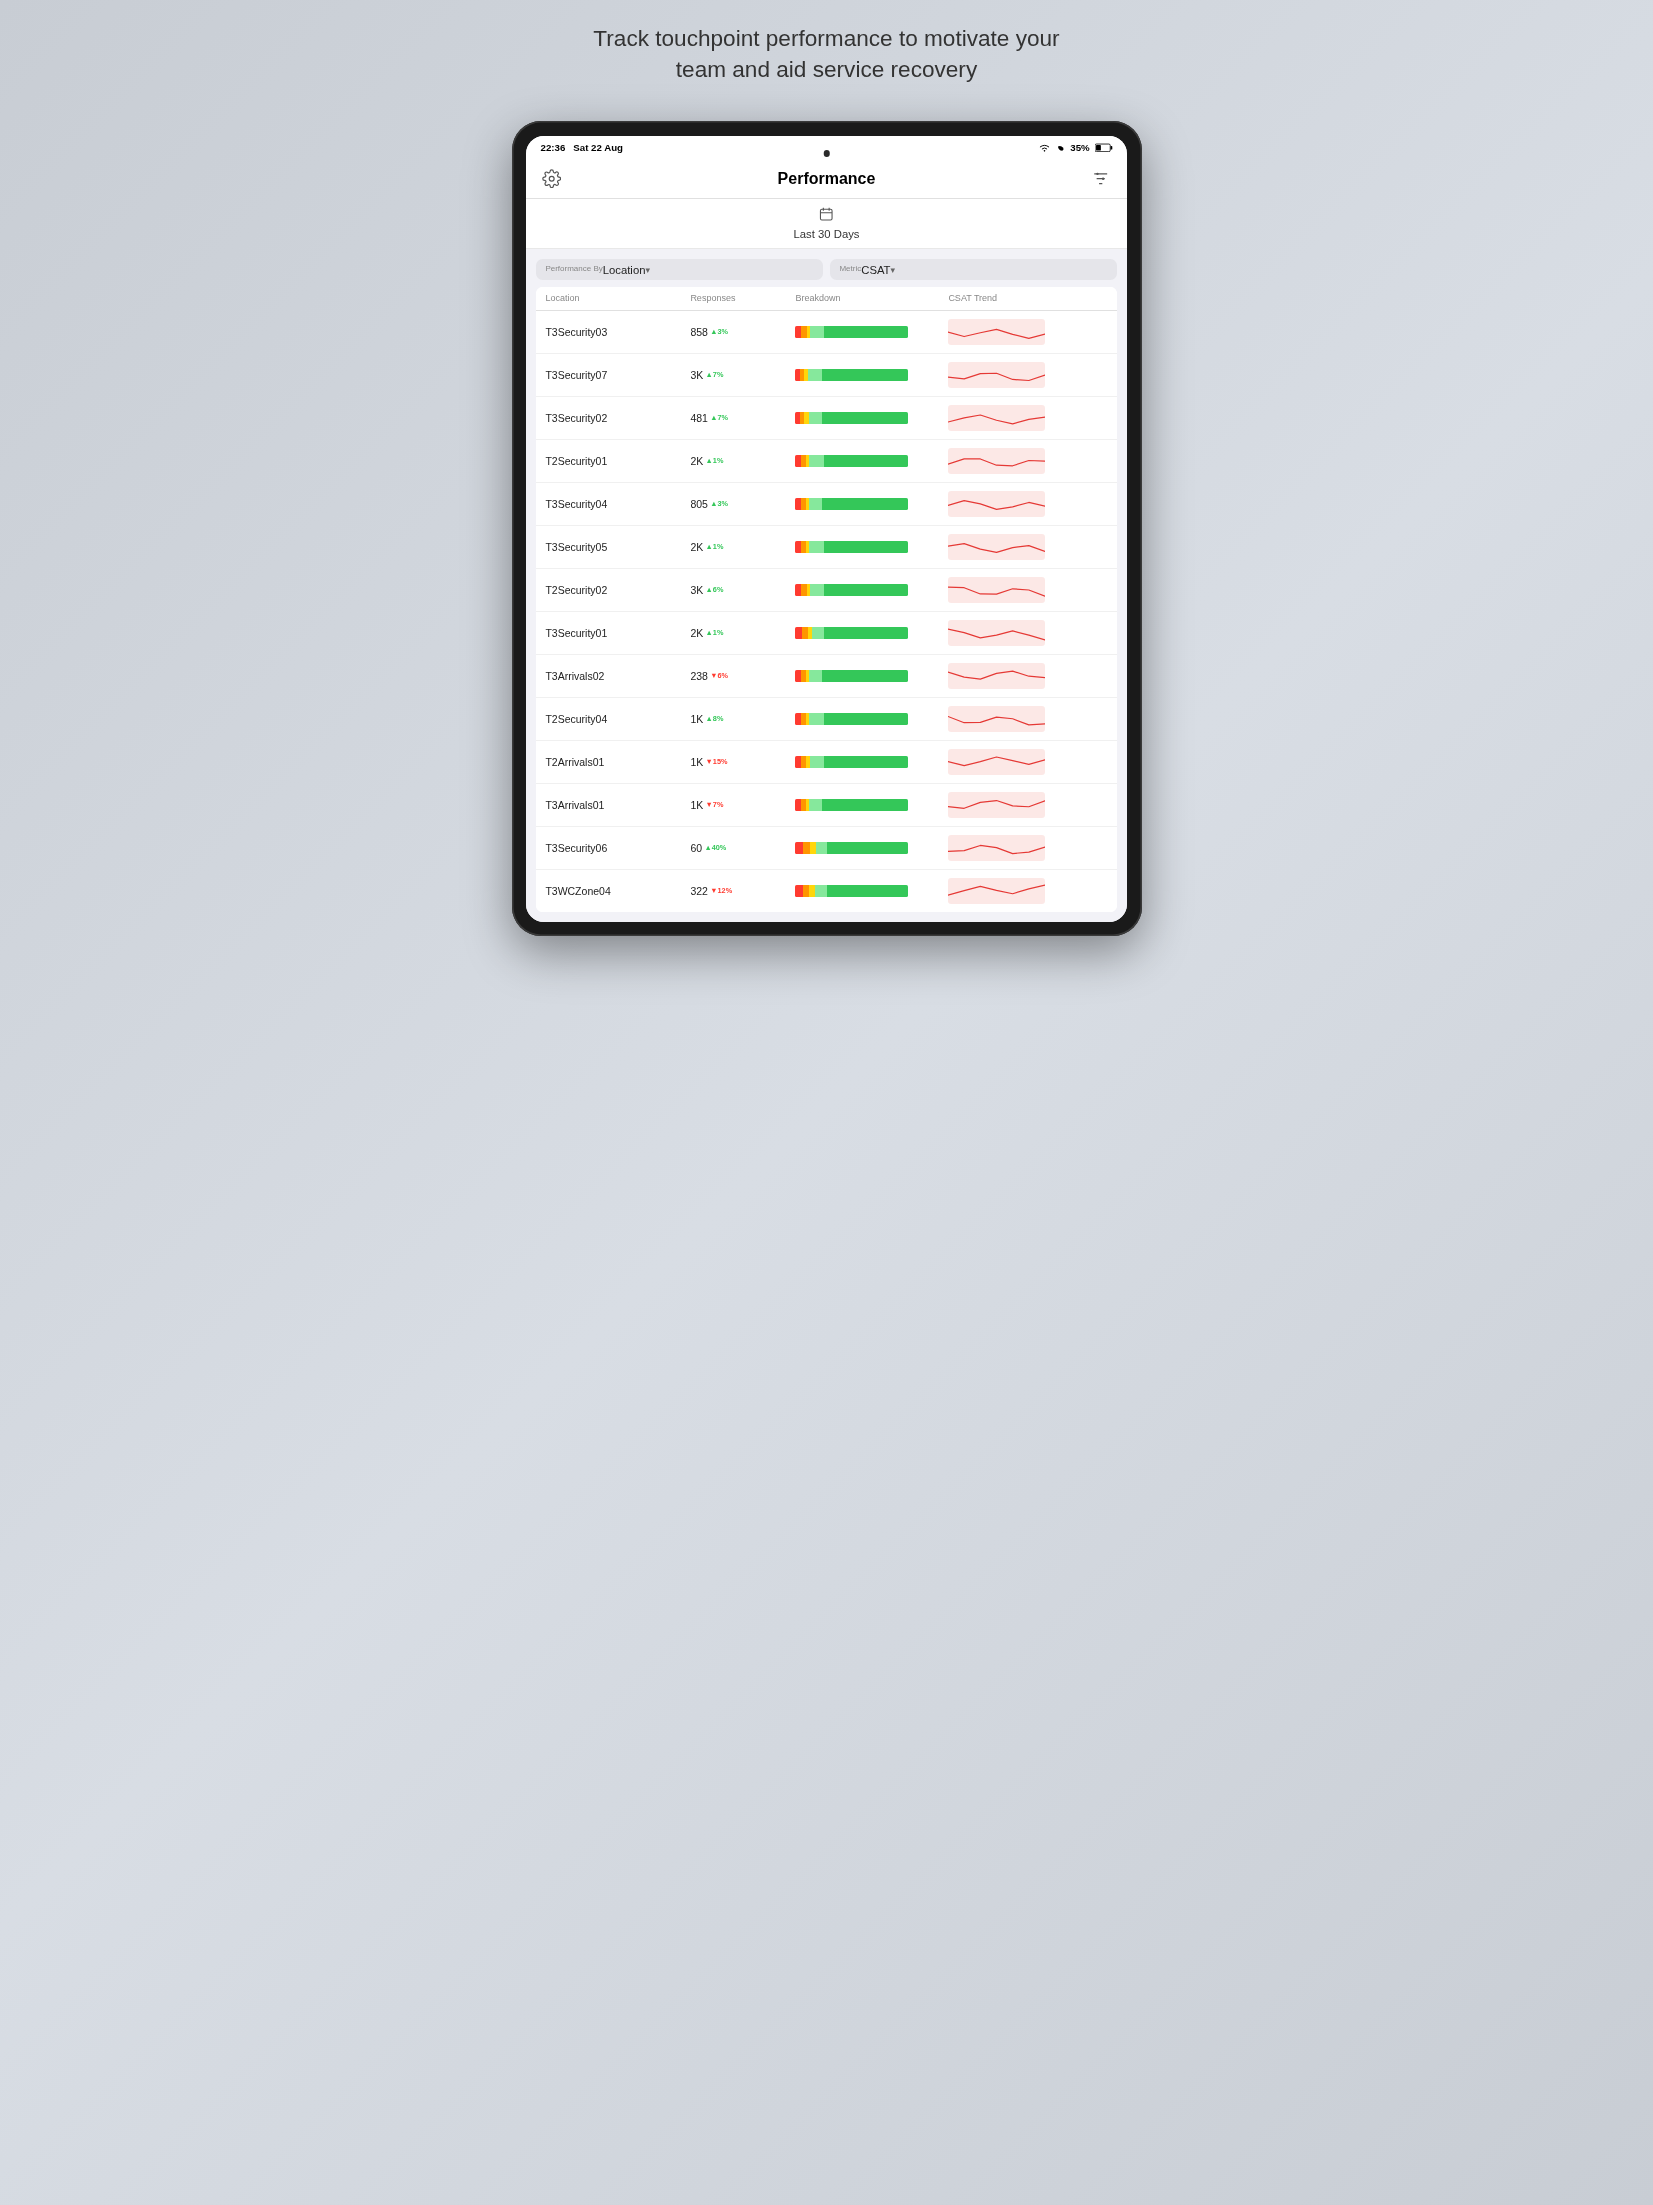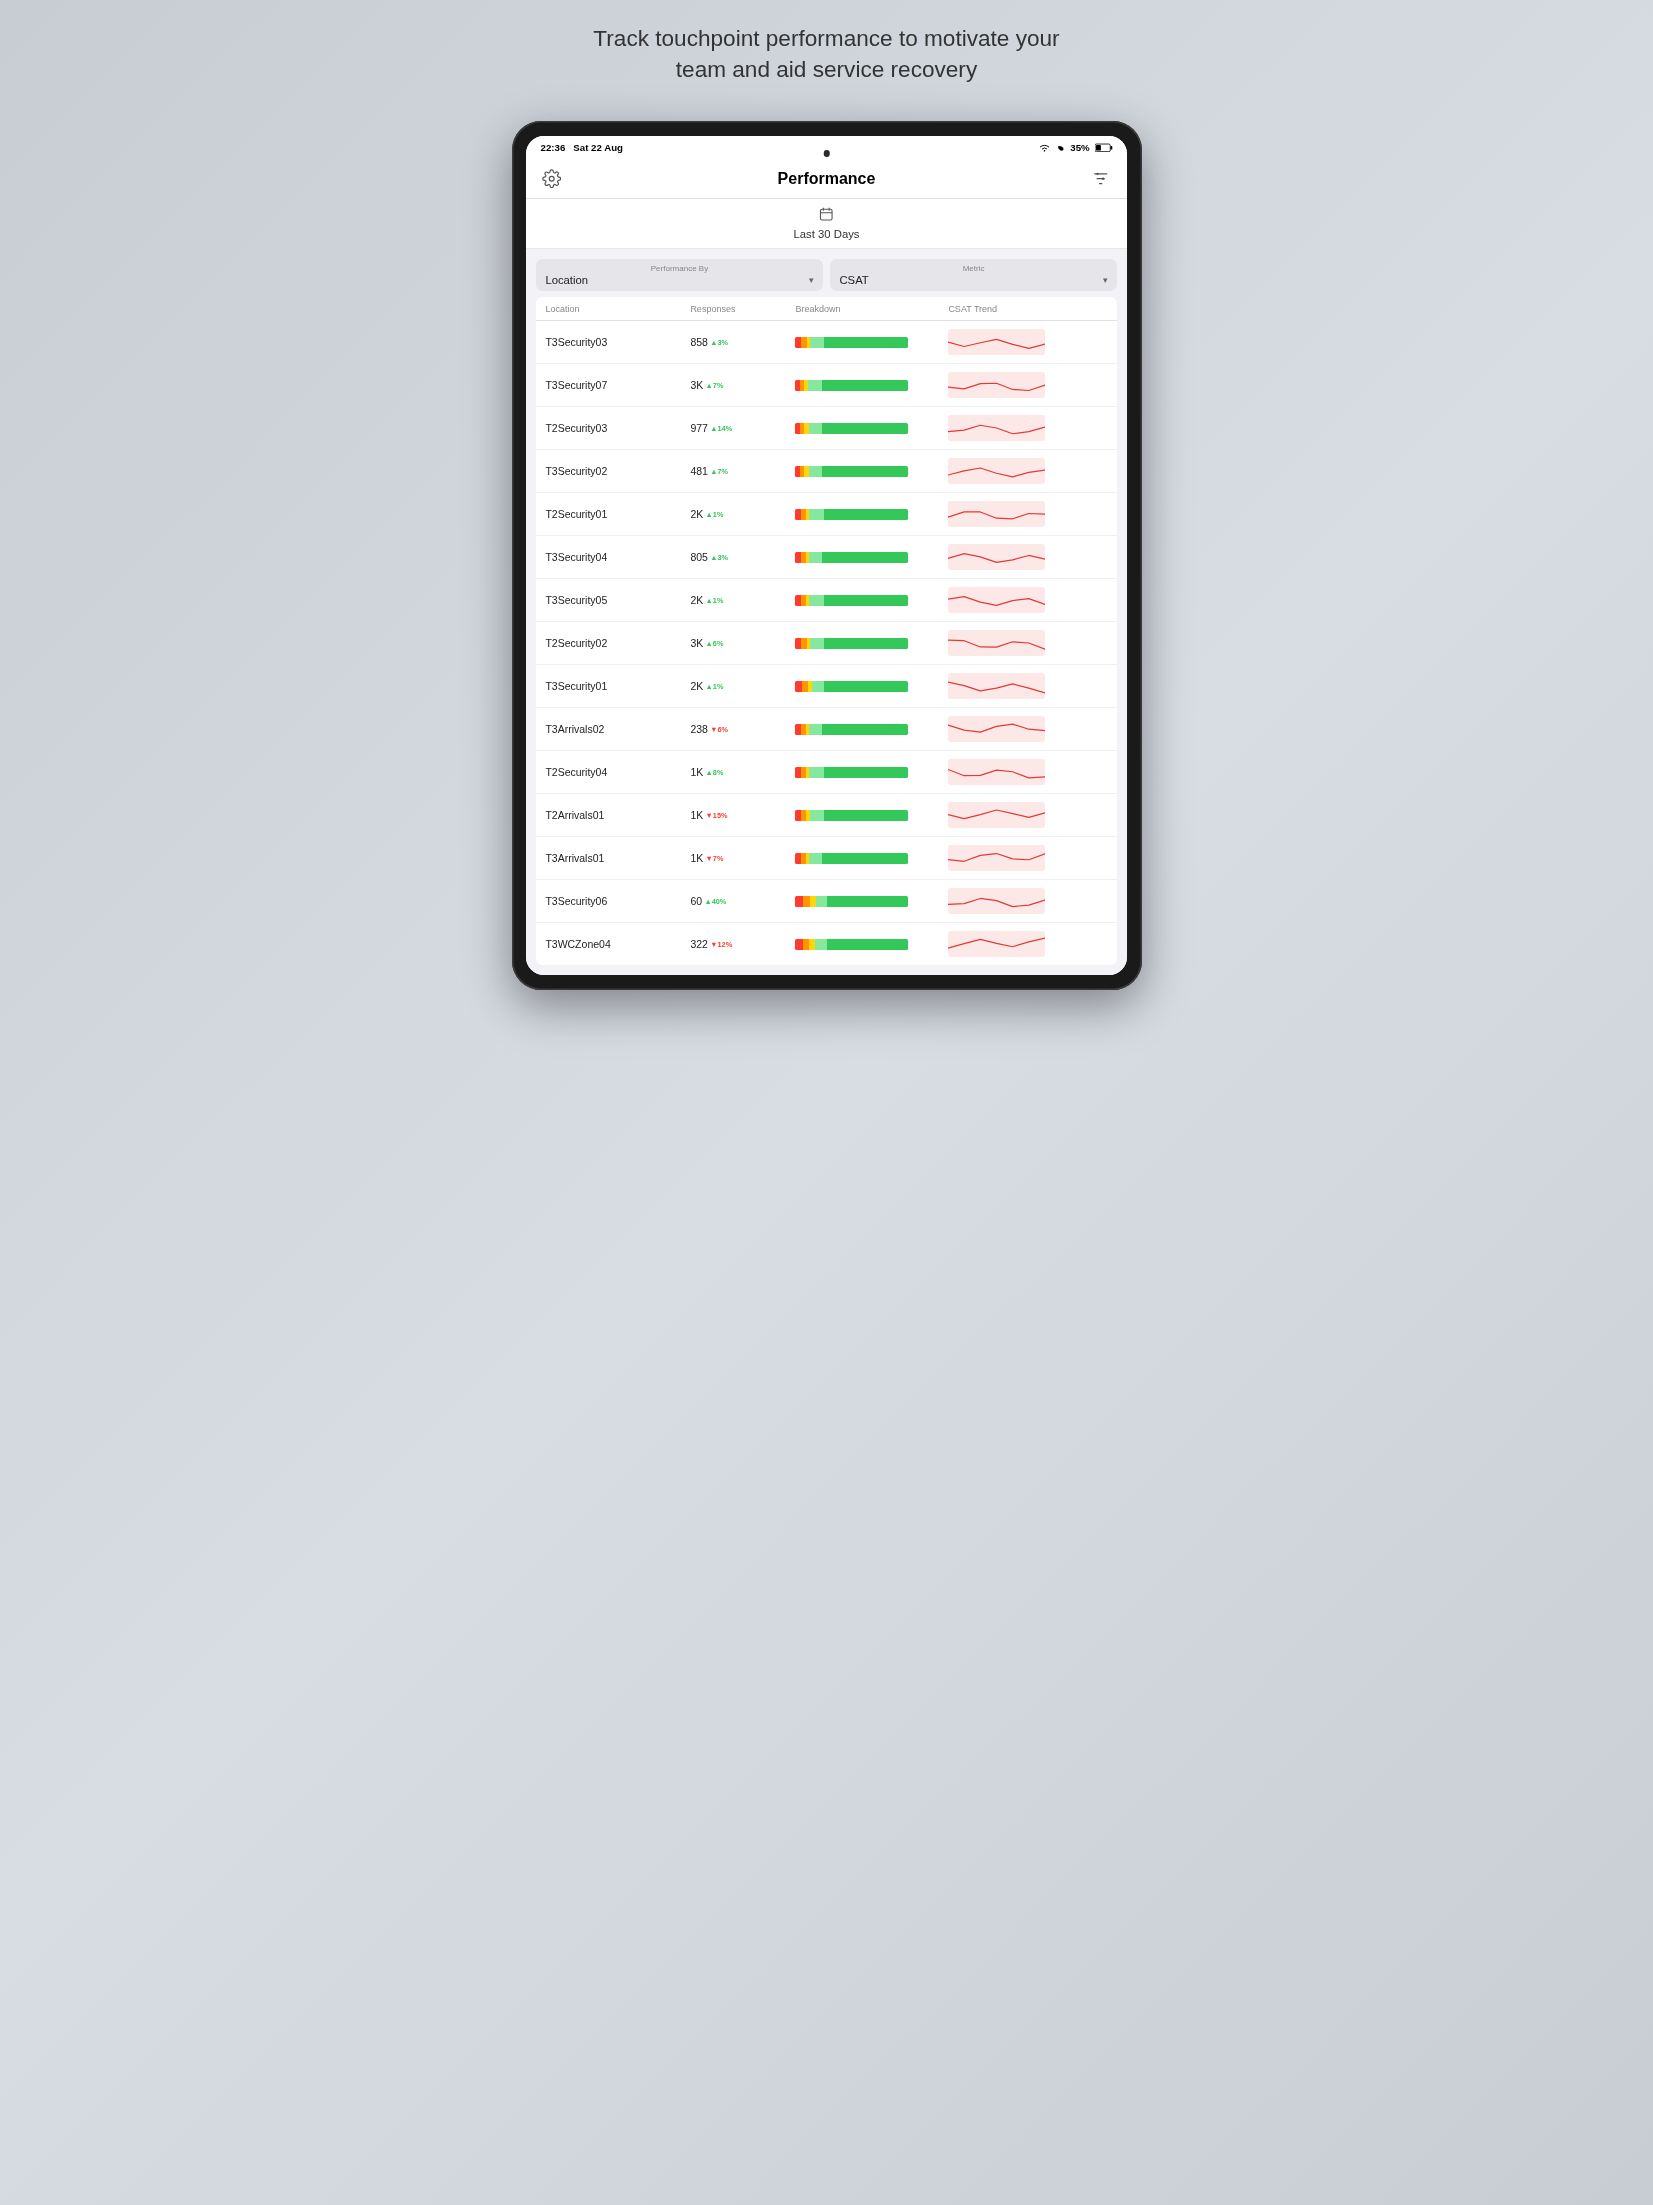--- a/index.html
+++ b/index.html
@@ -99,21 +99,20 @@
       display: flex;
       gap: 6.5px;
       margin-bottom: 6.5px;
     }
     .filter-box {
       background: #e5e5ea;
       border-radius: 6.5px;
       padding: 4.8px 9.7px;
       flex: 1;
       display: flex;
-      flex-direction: column;
       text-align: center;
     }
     .filter-label {
       font-size: 8px;
       color: #888;
       margin-bottom: 1.6px;
     }
     .filter-value-row {
       display: flex;
       justify-content: space-between;
@@ -317,40 +316,20 @@
               </div>
               <div class="csat-trend-cell">
                 <svg width="97" height="26" viewBox="0 0 120 32">
                   <rect width="120" height="32" rx="4" fill="#fce8e6"></rect>
                   <polyline points="0,18.655930989604418 20,20.756917303893417 40,14.301309011356285 60,13.81236348044148 80,21.531565151608277 100,22.80475610659387 120,16.246240726820815" fill="none" stroke="#e53935" stroke-width="1.5" stroke-linecap="round" stroke-linejoin="round"></polyline>
                 </svg>
               </div>
               <span class="cell-csat">90% </span>
             </div>
             <div class="table-row">
-              <span class="cell-location">T2Security03</span>
-              <span class="cell-responses">977 <span class="trend-badge trend-up">▲14%</span></span>
-              <div>
-                <div class="breakdown-bar">
-                  <div style="width: 4%; background: rgb(255, 59, 48);"></div>
-                  <div style="width: 4%; background: rgb(255, 149, 0);"></div>
-                  <div style="width: 4%; background: rgb(255, 214, 10);"></div>
-                  <div style="width: 12%; background: rgb(134, 232, 156);"></div>
-                  <div style="width: 76%; background: rgb(52, 199, 89);"></div>
-                </div>
-              </div>
-              <div class="csat-trend-cell">
-                <svg width="97" height="26" viewBox="0 0 120 32">
-                  <rect width="120" height="32" rx="4" fill="#fce8e6"></rect>
-                  <polyline points="0,20.500502210882527 20,18.64607084836009 40,12.580009206384059 60,16.023732200059786 80,23.123723136090767 100,20.500406881825416 120,14.78865453549549" fill="none" stroke="#e53935" stroke-width="1.5" stroke-linecap="round" stroke-linejoin="round"></polyline>
-                </svg>
-              </div>
-              <span class="cell-csat">89% </span>
-            </div>
-            <div class="table-row">
               <span class="cell-location">T3Security02</span>
               <span class="cell-responses">481 <span class="trend-badge trend-up">▲7%</span></span>
               <div>
                 <div class="breakdown-bar">
                   <div style="width: 4%; background: rgb(255, 59, 48);"></div>
                   <div style="width: 4%; background: rgb(255, 149, 0);"></div>
                   <div style="width: 4%; background: rgb(255, 214, 10);"></div>
                   <div style="width: 12%; background: rgb(134, 232, 156);"></div>
                   <div style="width: 76%; background: rgb(52, 199, 89);"></div>
                 </div>

